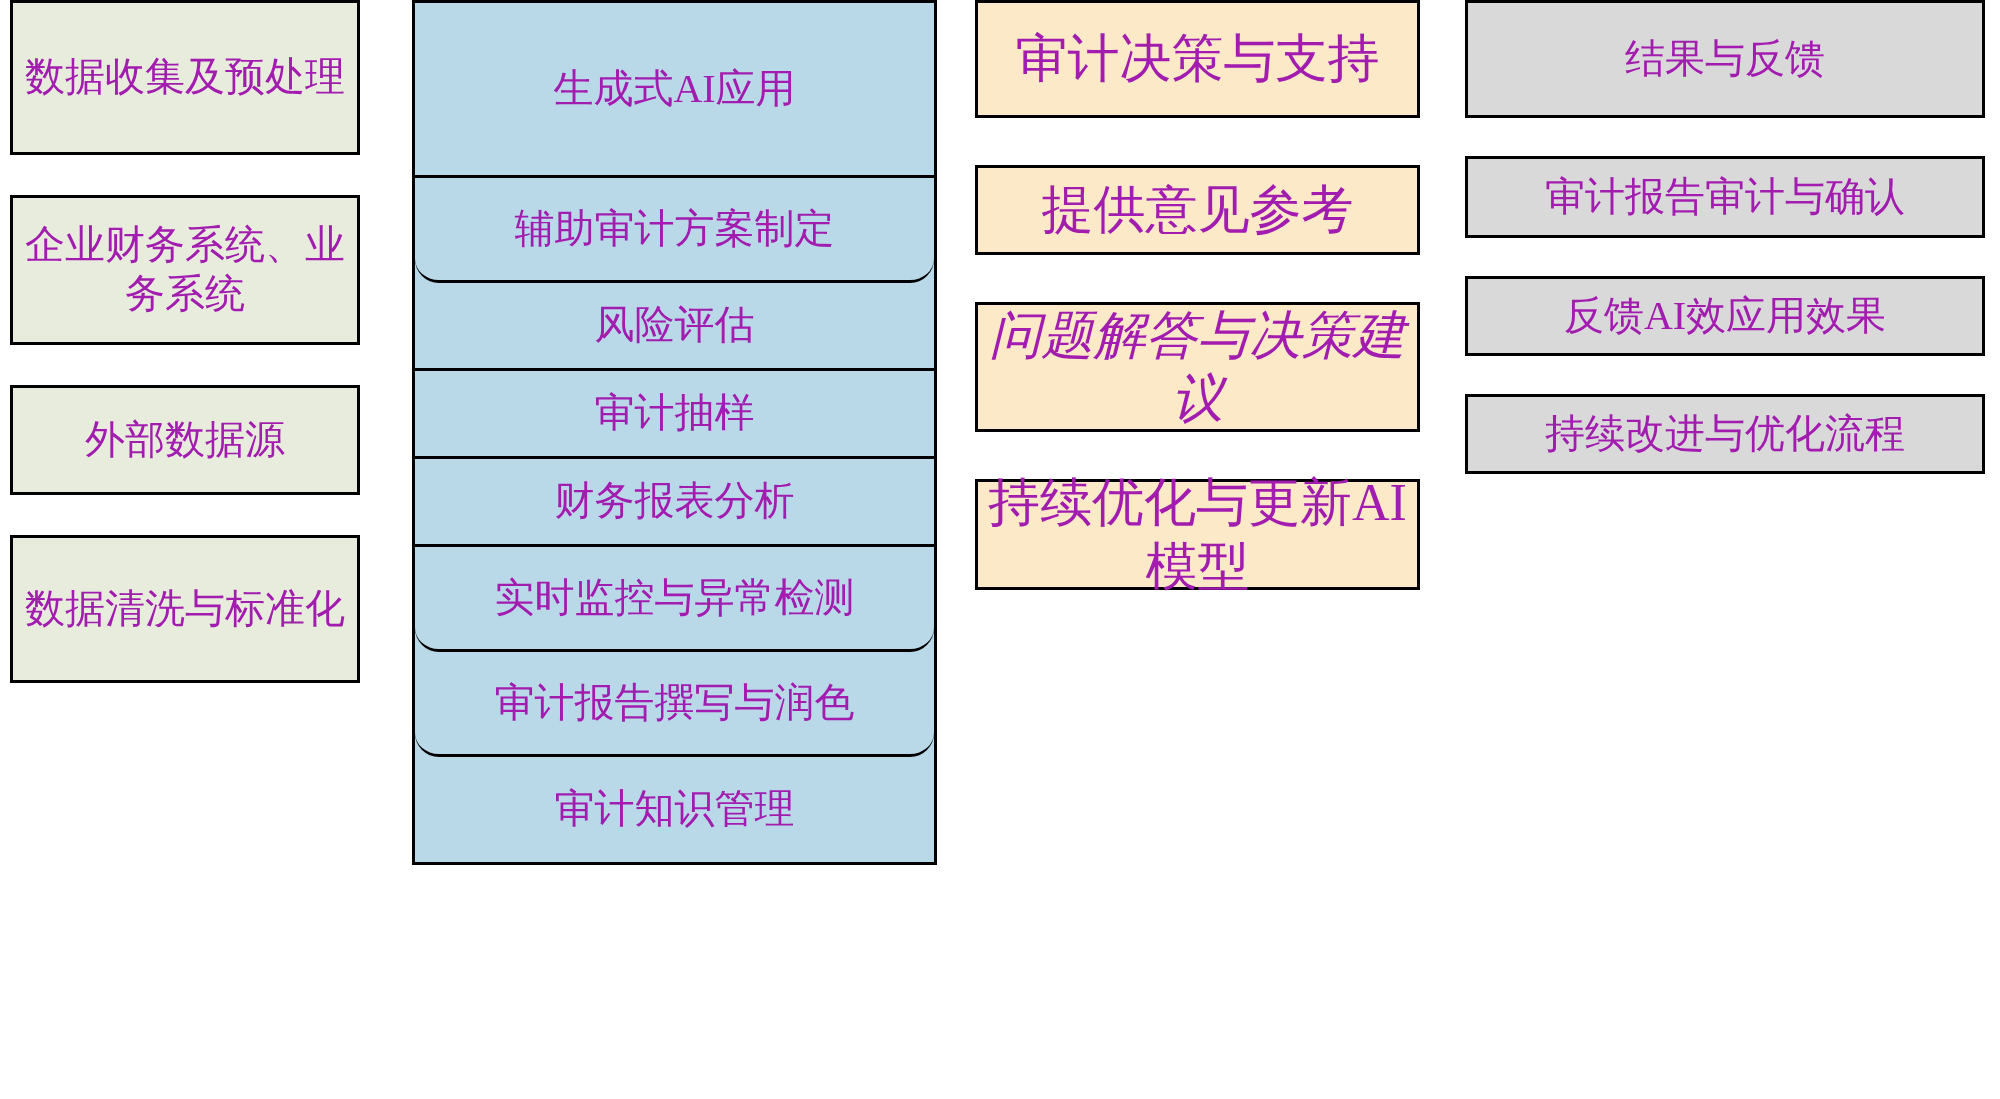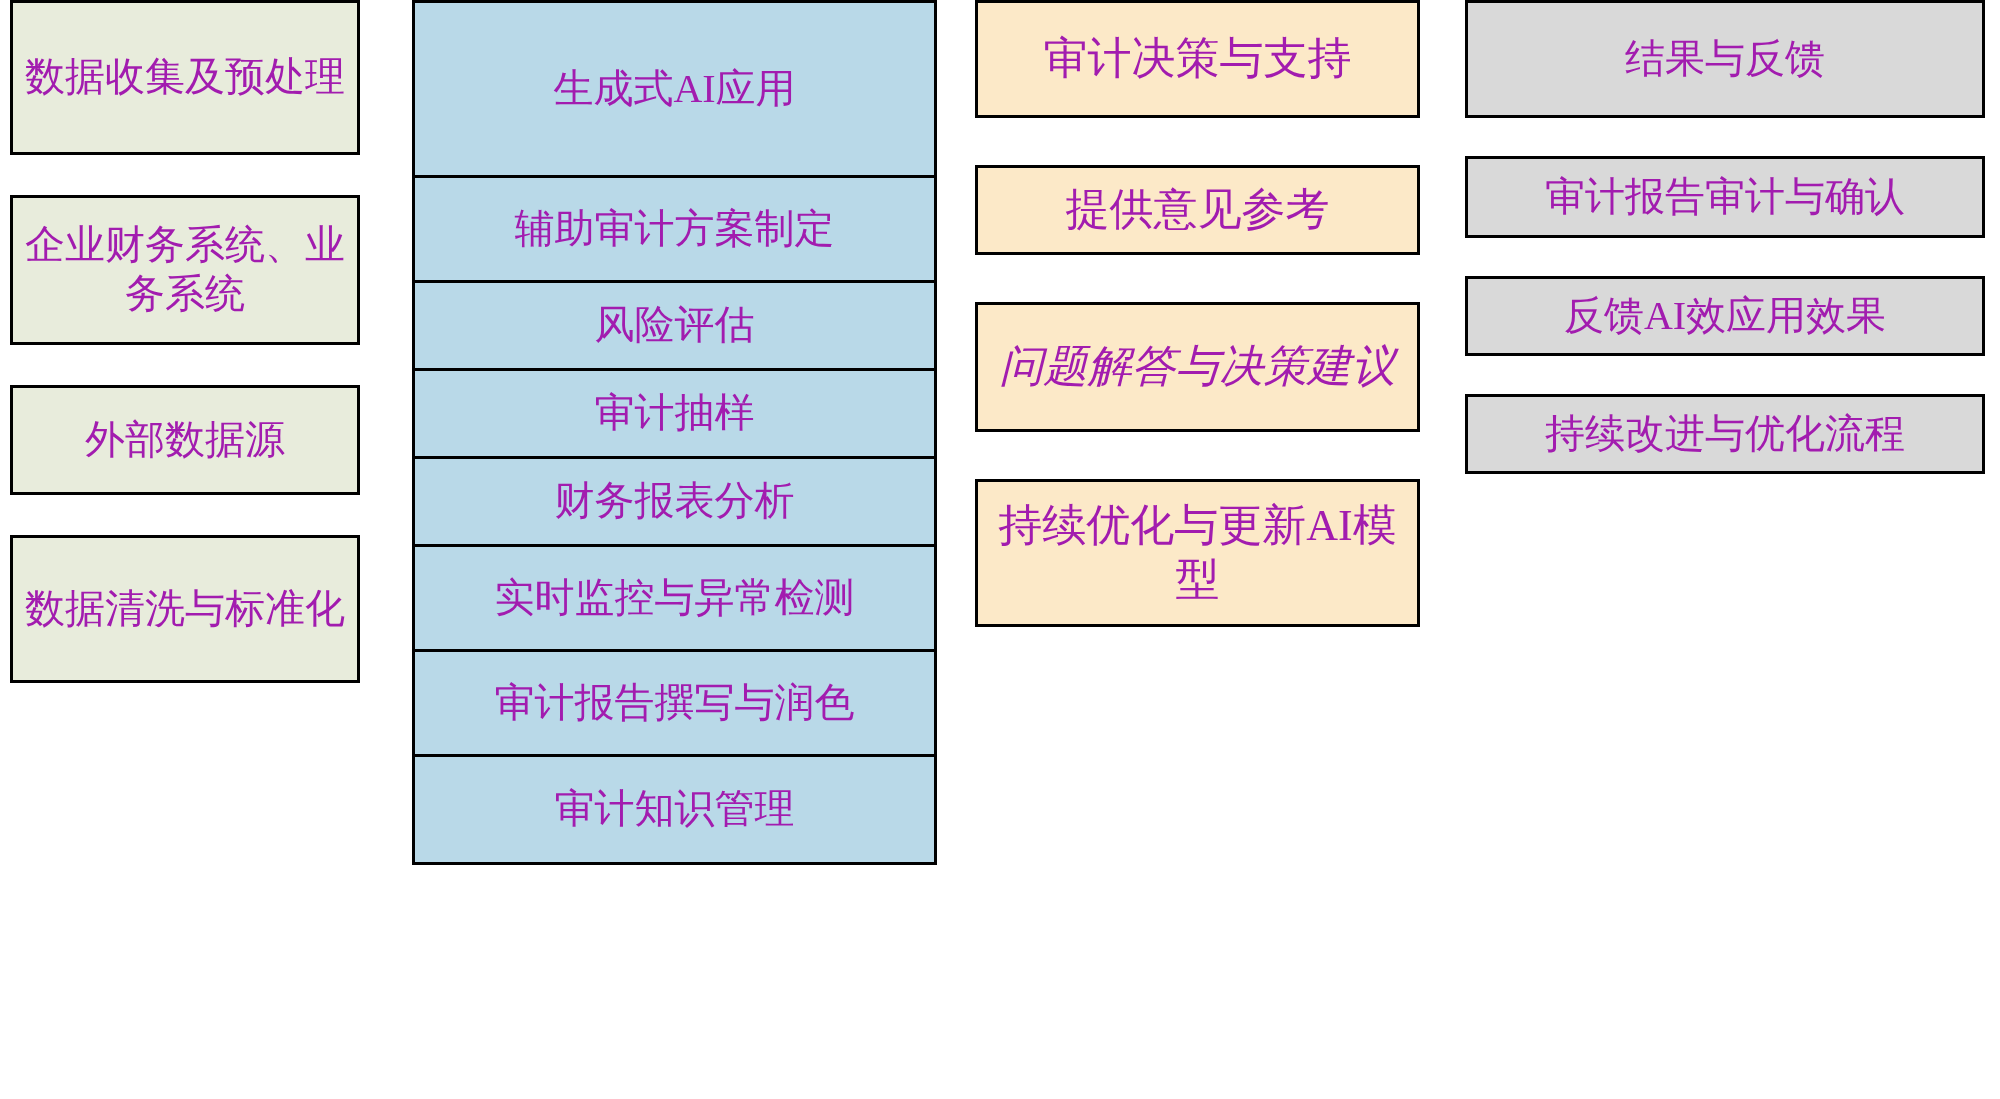--- a/index.html
+++ b/index.html
@@ -61,33 +61,33 @@
   }
   .ai-stack .box {
     border: none;
     border-bottom: 3px solid #000000;
     background: #b9d9e8;
     font-size: 40px;
   }
   .ai-stack .box:last-child { border-bottom: none; }
   .ai-item-head { height: 175px; font-size: 46px; }
   .ai-item { height: 88px; }
-  .ai-item-tall { height: 105px; }
+  .ai-item-tall { height: 105px; border-radius: 24px; }
 
   
   .box-decide {
     background: #fce9c8;
-    font-size: 44px;
+    font-size: 52px;
     margin-bottom: 47px;
     text-align: center;
   }
   #col-decide .box:nth-child(1) { height: 118px; }
   #col-decide .box:nth-child(2) { height: 90px; }
   #col-decide .box:nth-child(3) { height: 130px; font-style: italic; }
-  #col-decide .box:nth-child(4) { height: 148px; margin-bottom: 0; }
+  #col-decide .box:nth-child(4) { height: 111px; margin-bottom: 0; }
 
   
   .box-result {
     background: #d9d9d9;
     font-size: 40px;
     margin-bottom: 38px;
   }
   #col-result .box:nth-child(1) { height: 118px; }
   #col-result .box:nth-child(2) { height: 82px; }
   #col-result .box:nth-child(3) { height: 80px; }

